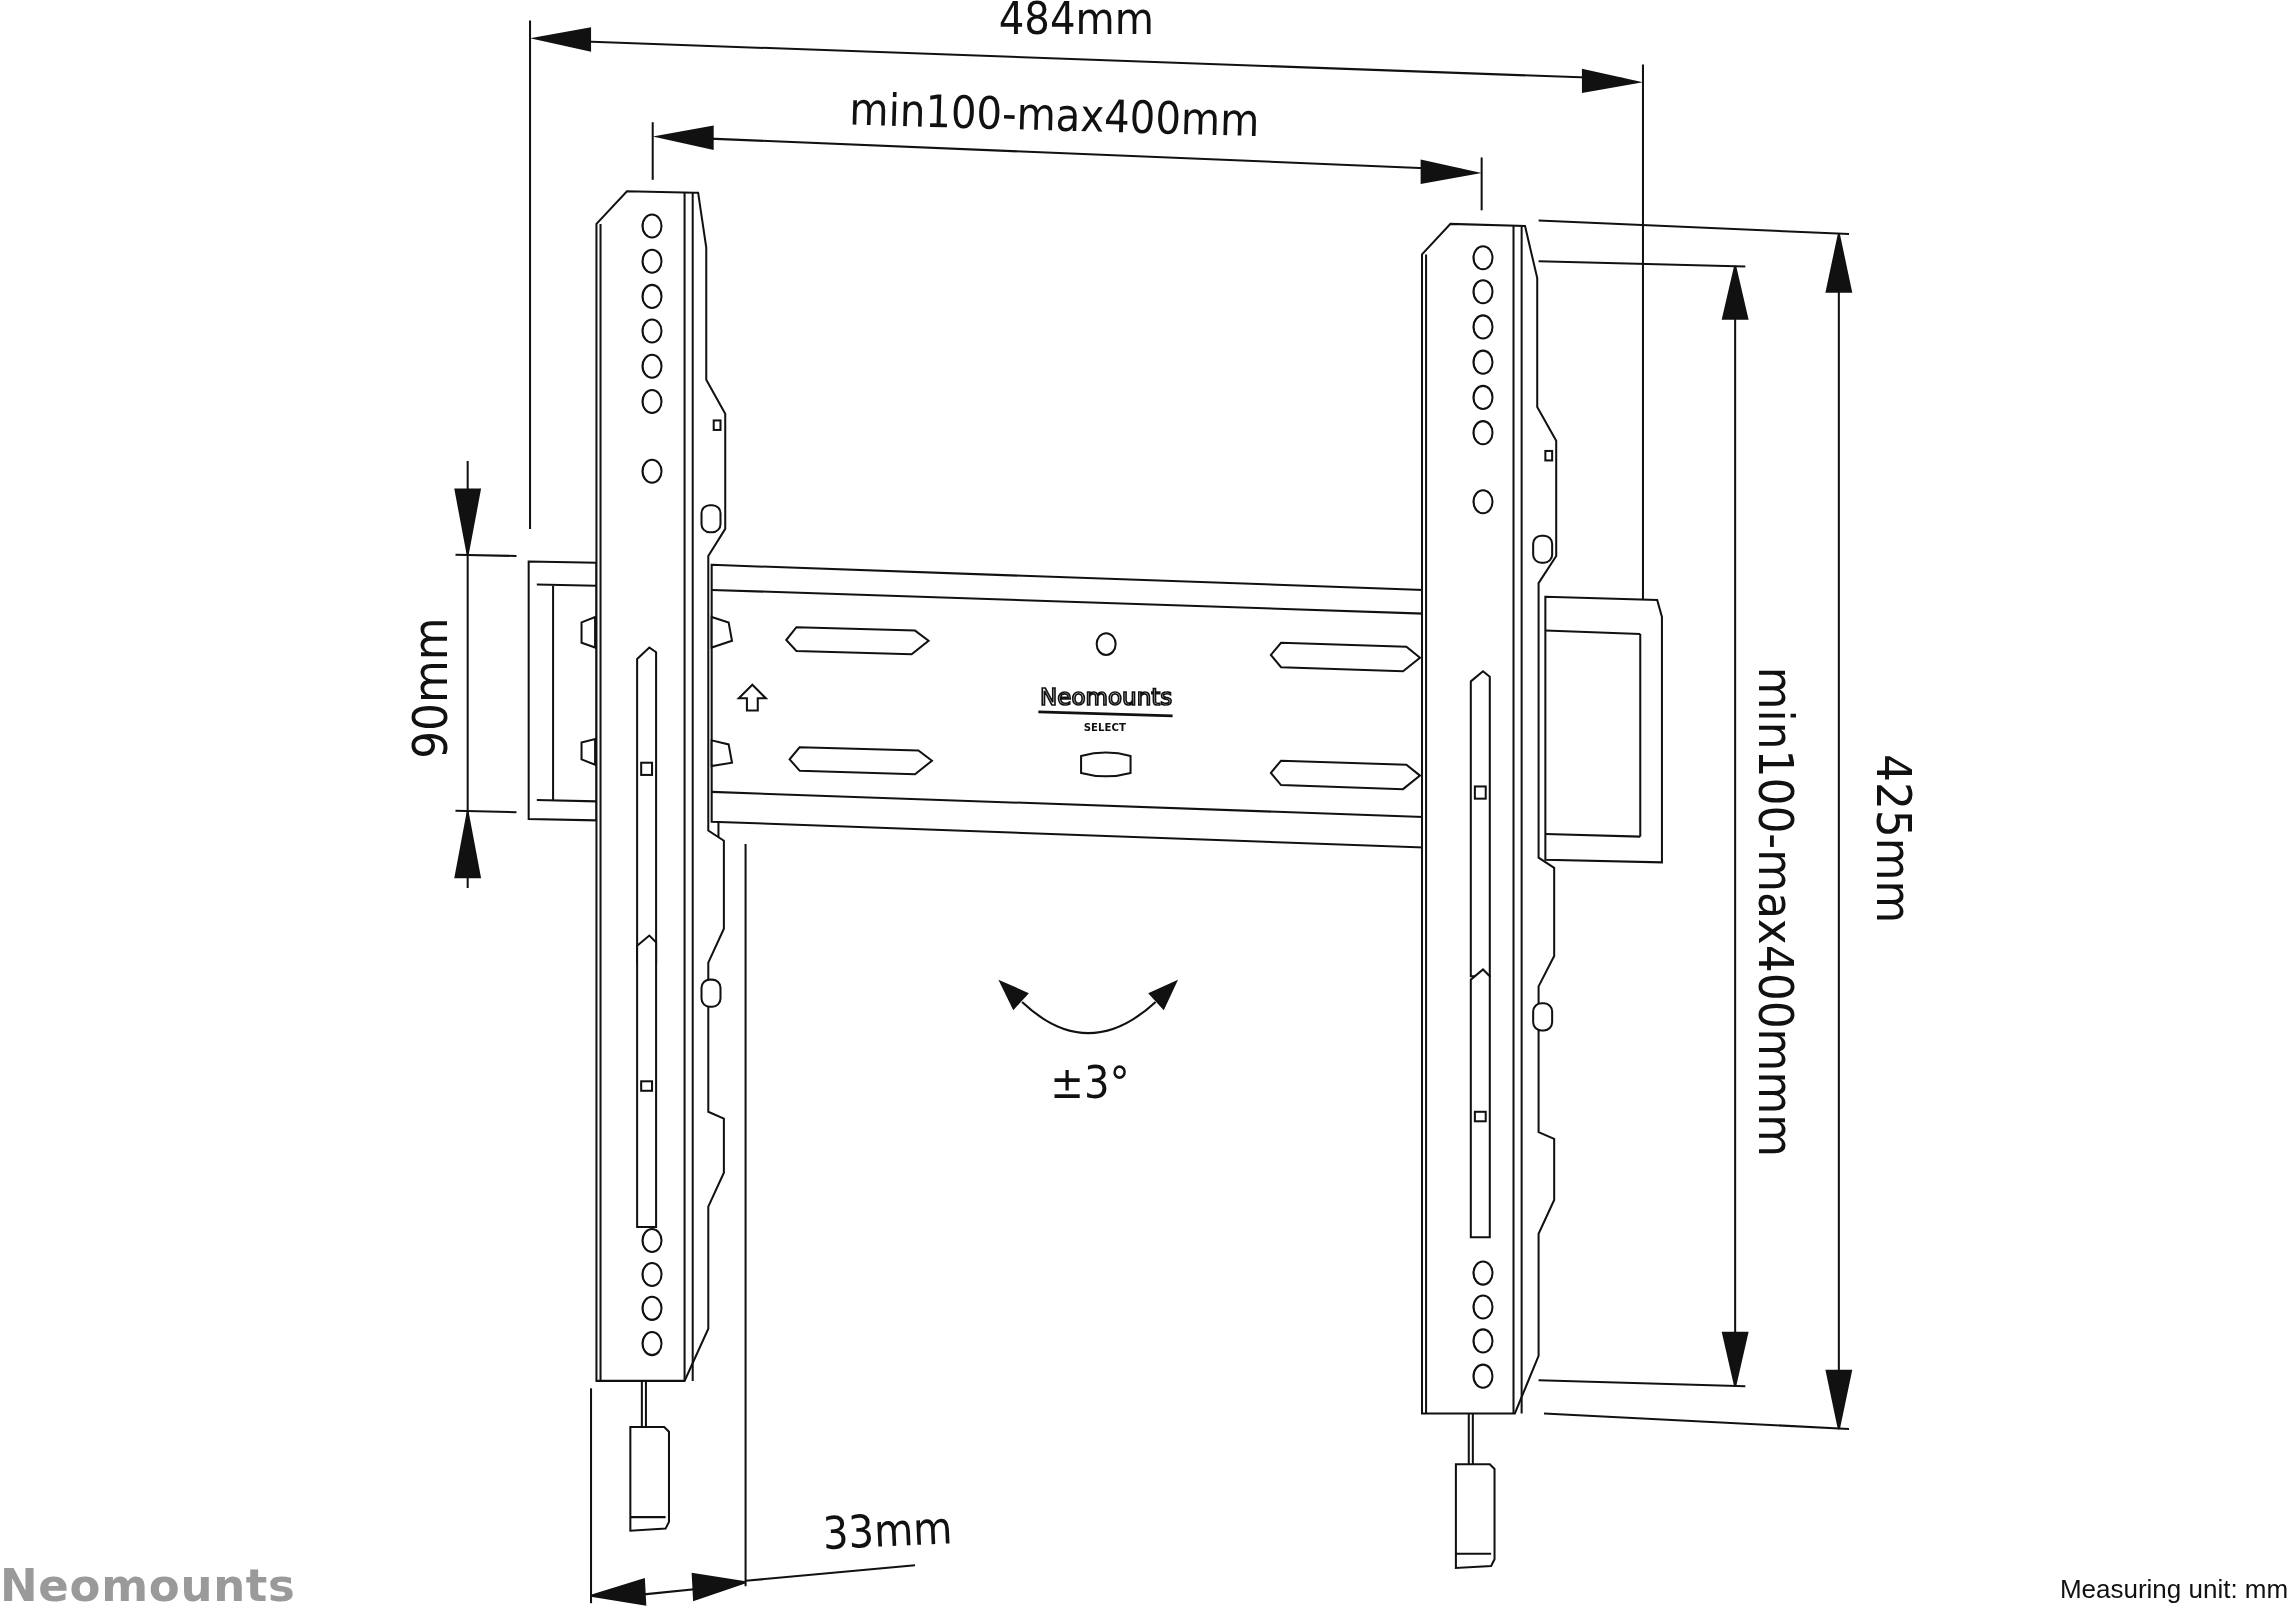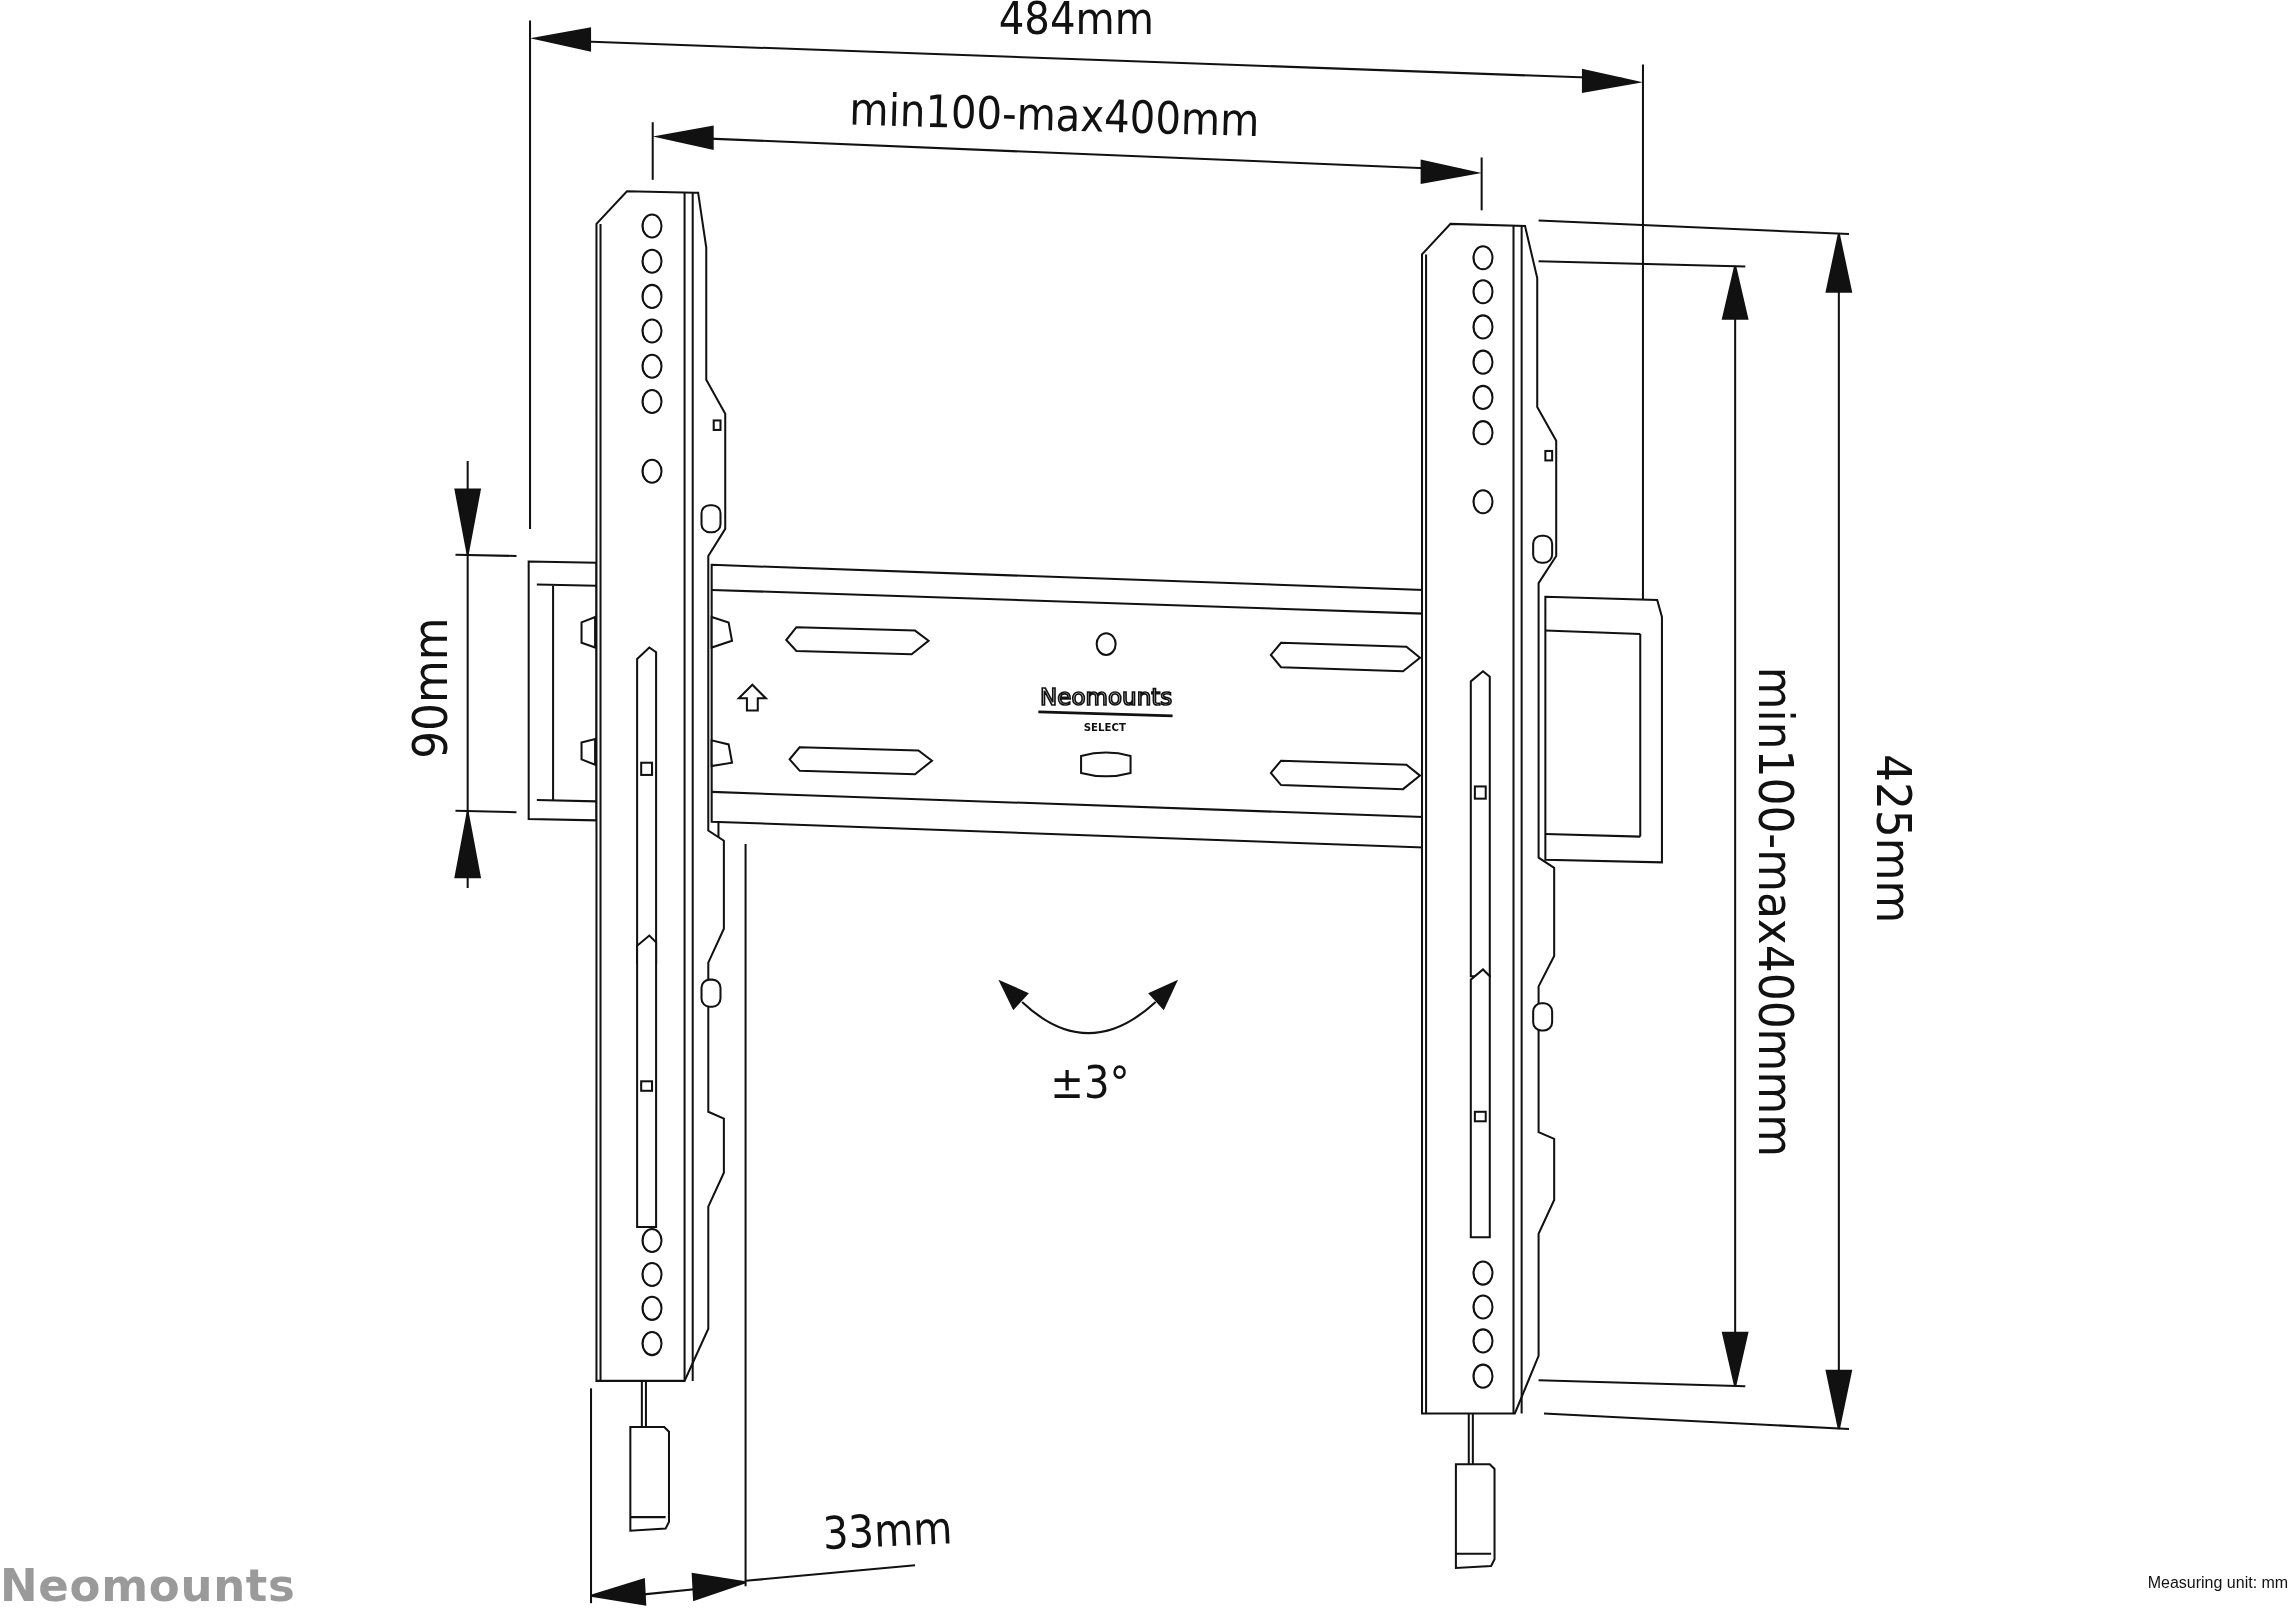--- a/index.html
+++ b/index.html
@@ -1,20 +1,20 @@
 <!DOCTYPE html>
 <html style="font-size:11px"><head>
 <meta charset="utf-8">
 <style>
   html, body { margin:0; padding:0; background:#ffffff; }
   body { width:2295px; height:1619px; position:relative; overflow:hidden; font-family:"DejaVu Sans", sans-serif; }
   svg { position:absolute; left:0; top:0; }
   .dimtext { font-family:"DejaVu Sans Condensed","DejaVu Sans", sans-serif; fill:#111; }
   .brand { position:absolute; left:0; top:1559px; font-family:"DejaVu Sans", sans-serif; font-weight:bold; font-size:45px; color:#9a9a9a; letter-spacing:0.7px; }
-  .unit { position:absolute; right:6.8px; top:1574px; font-family:"Liberation Sans", sans-serif; font-size:16px; color:#111; }
+  .unit { position:absolute; right:6.8px; top:1574px; font-family:"Liberation Sans", sans-serif; font-size:26px; color:#111; }
 </style>
 </head>
 <body>
 
 <svg width="2295" height="1619" viewBox="0 0 3386 2388" xmlns="http://www.w3.org/2000/svg">
   <defs>
     <g id="hole">
       <ellipse cx="0" cy="0" rx="14" ry="17" fill="#fff" stroke="#111" stroke-width="3"></ellipse>
       <path d="M-10,-12 A14,17 0 0 0 -10,12" fill="none" stroke="#111" stroke-width="2"></path>
     </g>

